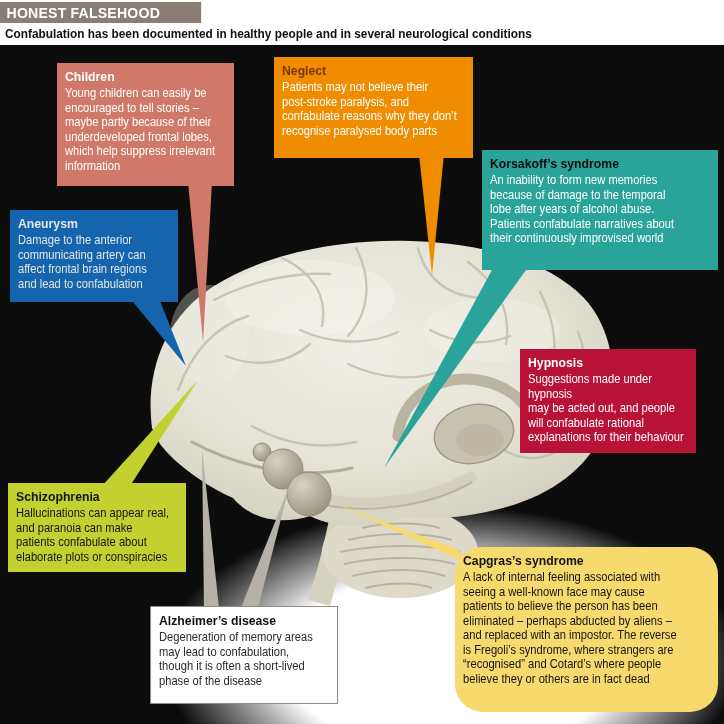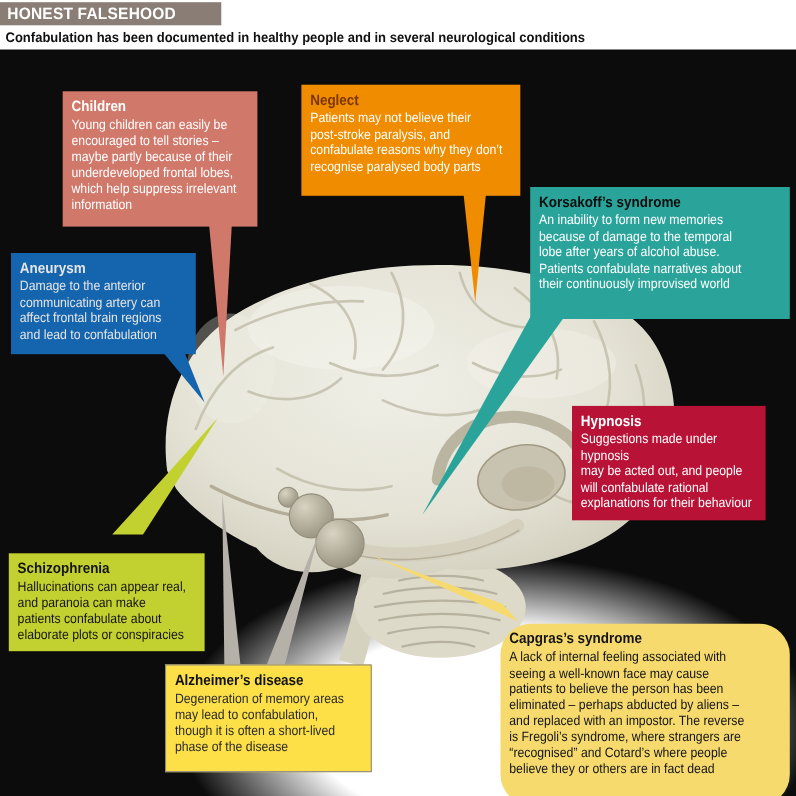--- a/index.html
+++ b/index.html
@@ -12,33 +12,33 @@
           transform:scaleX(.94);transform-origin:0 0;letter-spacing:.2px;}
   .subtitle{position:absolute;left:5px;top:27px;color:#101010;font-size:12.6px;font-weight:700;
             white-space:nowrap;transform:scaleX(.94);transform-origin:0 0;}
   
   .glow{position:absolute;left:118px;top:462px;width:606px;height:262px;z-index:1;
         background:radial-gradient(ellipse 66% 82% at 55% 76%, rgba(255,255,255,1) 42%, rgba(255,255,255,0) 72%);}
   
   svg.layer{position:absolute;left:0;top:0;z-index:2;}
   svg.pointers{z-index:3;}
   
-  .callout{position:absolute;z-index:4;padding:6px 8px 8px;box-sizing:border-box;margin-top:20px;}
+  .callout{position:absolute;z-index:4;padding:6px 8px 8px;box-sizing:border-box;}
   .ctext{transform:scaleX(.9);transform-origin:0 0;width:111%;}
   .callout h3{margin:0 0 1px 0;font-size:13.6px;font-weight:700;line-height:1.2;}
   .callout p{margin:0;font-size:12.4px;font-weight:400;line-height:1.17;white-space:pre-line;}
   #co-children{left:57px;top:63px;width:177px;min-height:123px;background:#d0796b;color:#fff;}
   #co-neglect{left:274px;top:57px;width:199px;min-height:101px;background:#f08c00;color:#fff;}
   #co-neglect h3{color:#7b3600;}
   #co-korsakoff{left:482px;top:150px;width:236px;min-height:120px;background:#2aa49a;color:#fff;}
   #co-korsakoff h3{color:#0d0d0d;}
   #co-aneurysm{left:10px;top:210px;width:168px;min-height:92px;background:#1565ae;color:#e5e5e5;}
   #co-hypnosis{left:520px;top:349px;width:176px;min-height:97px;background:#b81337;color:#fff;}
   #co-schizophrenia{left:8px;top:483px;width:178px;min-height:88px;background:#c3d130;color:#141414;}
-  #co-alzheimers{left:150px;top:584px;width:188px;min-height:98px;background:#fde047;color:#2a2a2a;border:1px solid #8f8a84;}
+  #co-alzheimers{left:150px;top:606px;width:188px;min-height:98px;background:#ffffff;color:#2a2a2a;border:1px solid #8f8a84;}
   #co-alzheimers h3{color:#111;}
   #co-capgras{left:455px;top:547px;width:263px;min-height:165px;background:#f6da6e;color:#141414;border-radius:28px;}
 </style>
 </head>
 <body>
 
 <div class="stage">
 
   <div class="glow"></div>
 

